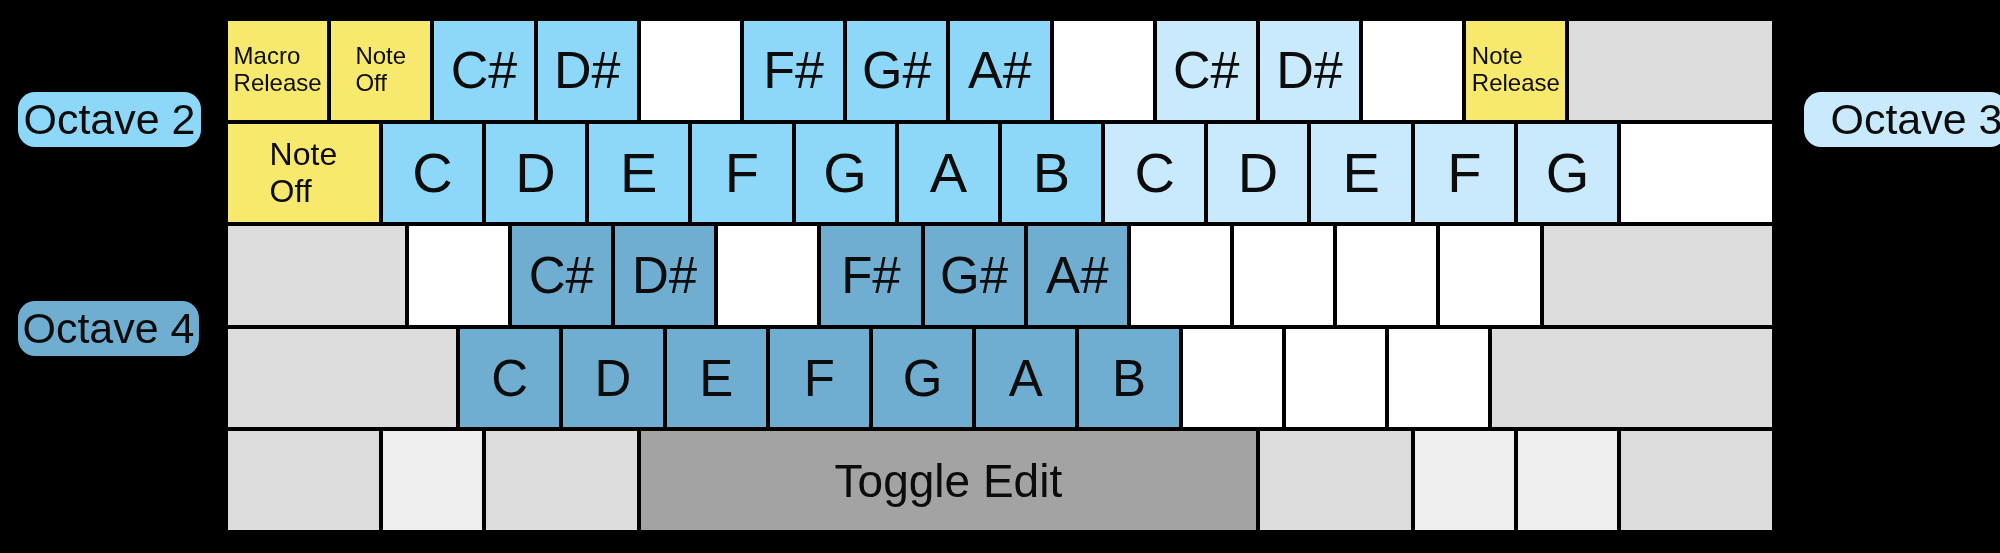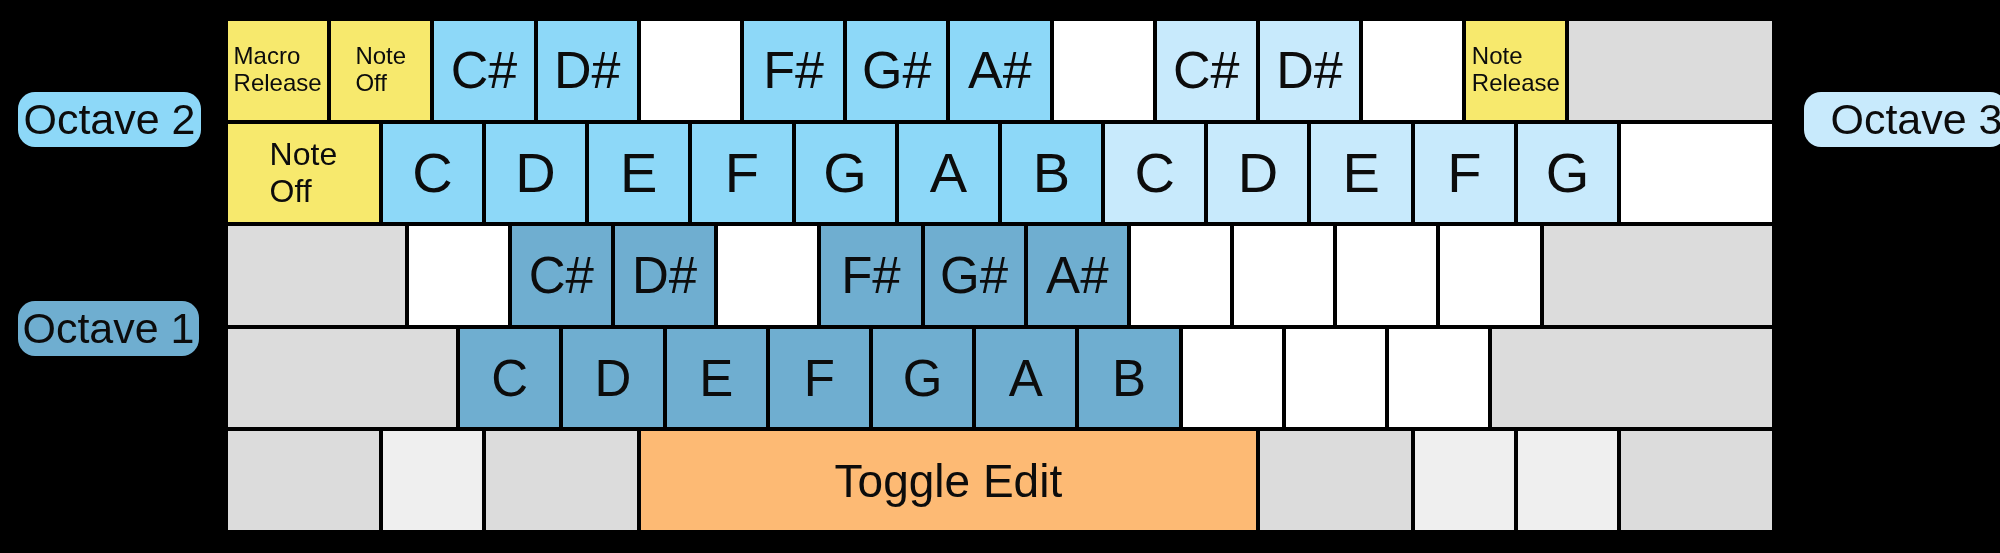--- a/index.html
+++ b/index.html
@@ -55,21 +55,21 @@
   }
   #badge-octave2 { left: 18px;   top: 92px;  width: 183px; height: 55px; }
   #badge-octave1 { left: 18px;   top: 301px; width: 181px; height: 55px; }
   #badge-octave3 { left: 1804px; top: 92px;  width: 181px; height: 55px; padding-left: 22px; }
 </style>
 </head>
 <body>
 
 <div class="stage">
   <div class="badge" id="badge-octave2" style="background: rgb(141, 216, 248);">Octave 2</div>
-  <div class="badge" id="badge-octave1" style="background: rgb(111, 174, 208);">Octave 1</div>
+  <div class="badge" id="badge-octave1" style="background: rgb(111, 174, 208);">Octave 4</div>
   <div class="badge" id="badge-octave3" style="background: rgb(200, 234, 252);">Octave 3</div>
 
   <div class="keyboard">
       <div class="krow">
         <div class="key v-cmd-sm" style="flex: 0 0 6.66667%; background: rgb(247, 233, 109);">
           <span class="lbl">Macro
 Release</span>
         </div>
         <div class="key v-cmd-sm" style="flex: 0 0 6.66667%; background: rgb(247, 233, 109);">
           <span class="lbl">Note
@@ -198,21 +198,21 @@
         </div>
         <div class="key" style="flex: 0 0 6.66667%; background: rgb(255, 255, 255);"></div>
         <div class="key" style="flex: 0 0 6.66667%; background: rgb(255, 255, 255);"></div>
         <div class="key" style="flex: 0 0 6.66667%; background: rgb(255, 255, 255);"></div>
         <div class="key" style="flex: 0 0 18.3333%; background: rgb(220, 220, 220);"></div>
       </div>
       <div class="krow">
         <div class="key" style="flex: 0 0 10%; background: rgb(220, 220, 220);"></div>
         <div class="key" style="flex: 0 0 6.66667%; background: rgb(239, 239, 239);"></div>
         <div class="key" style="flex: 0 0 10%; background: rgb(220, 220, 220);"></div>
-        <div class="key v-edit" style="flex: 0 0 40%; background: #fdba74;">
+        <div class="key v-edit" style="flex: 0 0 40%; background: #a3a3a3;">
           <span class="lbl">Toggle Edit</span>
         </div>
         <div class="key" style="flex: 0 0 10%; background: rgb(220, 220, 220);"></div>
         <div class="key" style="flex: 0 0 6.66667%; background: rgb(239, 239, 239);"></div>
         <div class="key" style="flex: 0 0 6.66667%; background: rgb(239, 239, 239);"></div>
         <div class="key" style="flex: 0 0 10%; background: rgb(220, 220, 220);"></div>
       </div>
     </div>
 </div>
 

